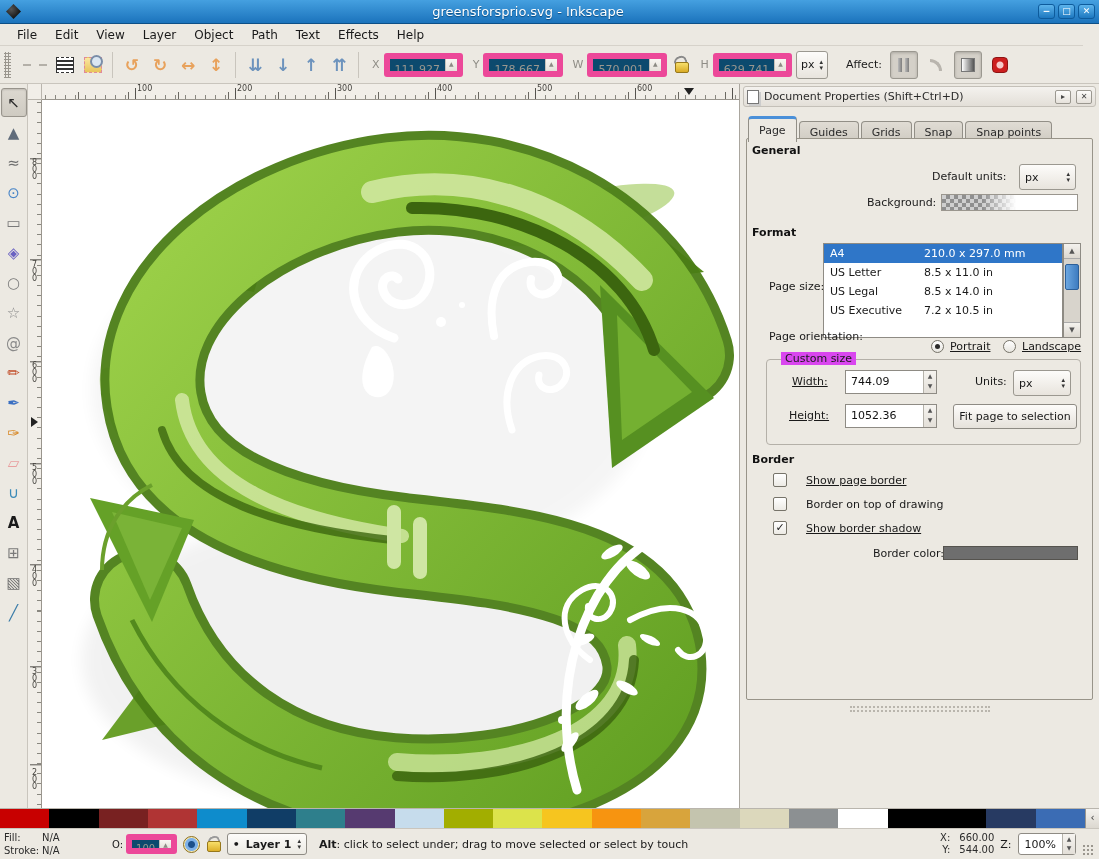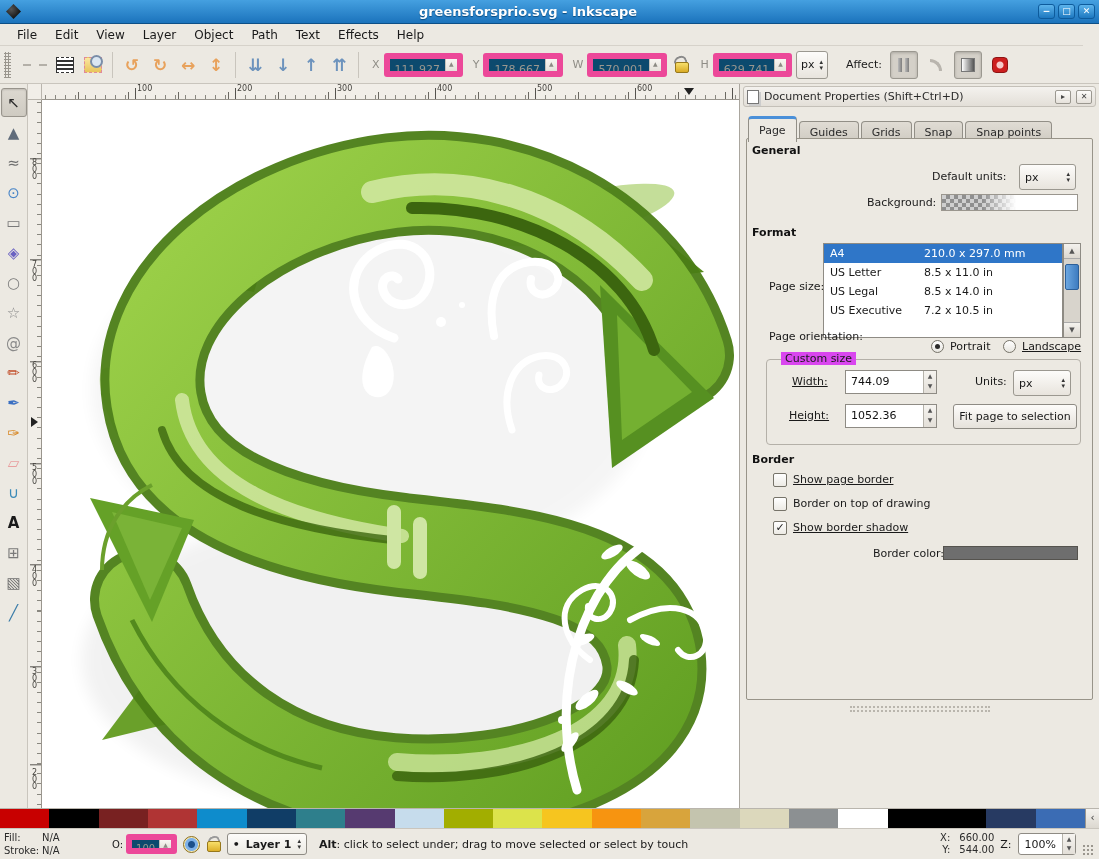--- a/index.html
+++ b/index.html
@@ -2,21 +2,21 @@
 <html><head>
 <meta charset="utf-8">
 <style>
   *{box-sizing:border-box;margin:0;padding:0}
   html,body{width:1099px;height:859px;overflow:hidden}
   body{position:relative;font-family:"DejaVu Sans","Liberation Sans",sans-serif;font-size:11px;background:#ece9e2;color:#1a1a1a}
 
   
   .titlebar{position:absolute;left:0;top:0;width:1099px;height:24px;background:linear-gradient(#45a0e0,#1b73bc);display:flex;align-items:center;padding:0 4px;border-bottom:1px solid #0d4f86}
   .app-logo{width:15px;height:15px;margin-left:2px;background:radial-gradient(circle at 35% 35%,#555,#111 70%);clip-path:polygon(50% 0,100% 50%,50% 100%,0 50%)}
-  .title-text{flex:1;text-align:center;color:#fff;font-weight:bold;font-size:13px;text-shadow:0 1px 1px #0a4a7e}
+  .title-text{flex:1;text-align:center;color:#fff;font-weight:normal;font-size:13px;text-shadow:0 1px 1px #0a4a7e}
   .winbtn{width:17px;height:15px;margin-left:3px;border:1px solid #0d5b9c;border-radius:3px;background:linear-gradient(#5db4ec,#1d78c0);color:#fff;font-size:9px;line-height:13px;text-align:center;font-weight:bold}
 
   
   .menubar{position:absolute;left:0;top:24px;width:1083px;height:22px;background:#ece9e2;border-bottom:1px solid #d6d2ca;display:flex;align-items:center;padding-left:8px}
   .menu-item{padding:3px 9px;font-size:12px}
 
   
   .toolbar{position:absolute;left:0;top:46px;width:1099px;height:38px;background:#ece9e2;border-bottom:1px solid #c9c5bd;display:flex;align-items:center;padding:0 4px;gap:4px}
   .grip{width:7px;height:26px;background-image:radial-gradient(#9a968e 1px,transparent 1.2px);background-size:3px 3px;margin-right:6px}
   .tbtn{min-width:24px;height:26px;display:flex;align-items:center;justify-content:center;border-radius:3px;font-size:17px}
@@ -99,21 +99,21 @@
   .vsb .thumb{margin:5px 1px 0;height:26px;background:linear-gradient(90deg,#6ba6e0,#3e7cc0);border:1px solid #2c5f99;border-radius:2px}
   .radio{position:absolute;width:13px;height:13px;border:1px solid #767369;border-radius:50%;background:linear-gradient(#fff,#e8e6e0)}
   .radio.sel::after{content:"";display:block;width:5px;height:5px;border-radius:50%;background:#2b2b2b;margin:3px}
   .fieldset{position:absolute;left:19px;top:220px;width:315px;height:86px;border:1px solid #b4b0a8;border-radius:4px}
   .fieldset .legend{position:absolute;left:14px;top:-8px;background:#d946ef;padding:0 4px;font-size:11px}
   .txtspin{position:absolute;display:flex;border:1px solid #8e8b84;background:#fff;height:24px}
   .txtspin .val{flex:1;padding:4px 5px;font-size:11px;color:#111}
   .txtspin .arrows{display:flex;flex-direction:column;width:13px;border-left:1px solid #b5b2aa;background:linear-gradient(#f6f4f0,#e3dfd8)}
   .txtspin .arrows span{font-size:6px;line-height:10px;text-align:center;color:#555}
   .pbtn{position:absolute;border:1px solid #8e8b84;border-radius:3px;background:linear-gradient(#fdfcfa,#e6e2db);font-size:11px;display:flex;align-items:center;justify-content:center}
-  .cbrow{position:absolute;display:flex;gap:6px}
+  .cbrow{position:absolute;display:flex;align-items:center;gap:19px}
   .cbox{width:14px;height:14px;border:1px solid #767369;border-radius:2px;background:linear-gradient(#fff,#eceae4);font-size:11px;line-height:12px;text-align:center;color:#1a1a1a;font-weight:bold}
   .colorbar{position:absolute;border:1px solid #55534e;background:#6e6e6e}
   .dock-grip{position:absolute;left:110px;top:622px;width:140px;height:6px;border-top:2px dotted #b9b5ad;border-bottom:2px dotted #b9b5ad}
 
   
   .palette{position:absolute;left:0;top:808px;width:1099px;height:20px;display:flex;border-top:1px solid #b9b5ad;background:#d8d4cc}
   .swatch{flex:1;height:100%}
   .swatch.wide{flex:2}
   .pal-scroll{width:14px;background:linear-gradient(#f4f2ee,#dcd8d0);border-left:1px solid #9a968e;font-size:10px;text-align:center;line-height:18px;color:#333}
 
@@ -431,21 +431,21 @@
           <span class="dm">7.2 x 10.5 in</span>
         </div>
       </div>
     <div class="vsb">
       <span class="sbtn">▲</span>
       <span class="thumb"></span>
       <span class="sbtn bot">▼</span>
     </div>
     <div class="plabel" style="left:22px;top:191px">Page orientation:</div>
     <span class="radio sel" style="left:184px;top:201px"></span>
-    <div class="plabel" style="left:203px;top:201px;">Portrait</div>
+    <div class="plabel" style="left:203px;top:201px;text-decoration:underline">Portrait</div>
     <span class="radio" style="left:256px;top:201px"></span>
     <div class="plabel" style="left:275px;top:201px;text-decoration:underline">Landscape</div>
 
     <div class="fieldset">
       <span class="legend">Custom size</span>
       <div class="plabel" style="left:25px;top:15px;text-decoration:underline">Width:</div>
       <div class="txtspin" style="left:78px;top:10px;width:92px">
         <span class="val">744.09</span>
         <span class="arrows">
             <span>▲</span>

